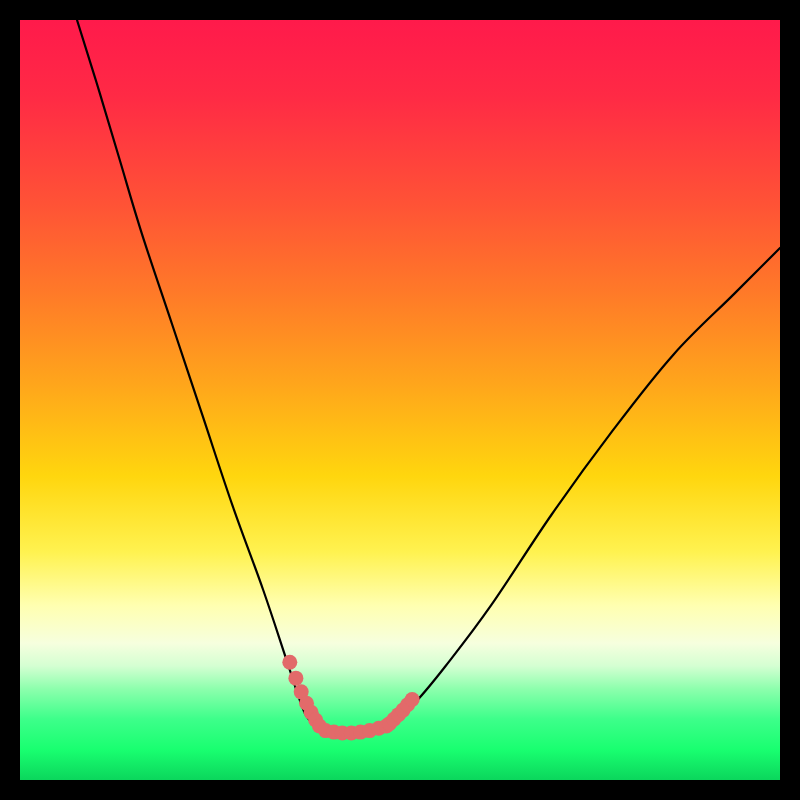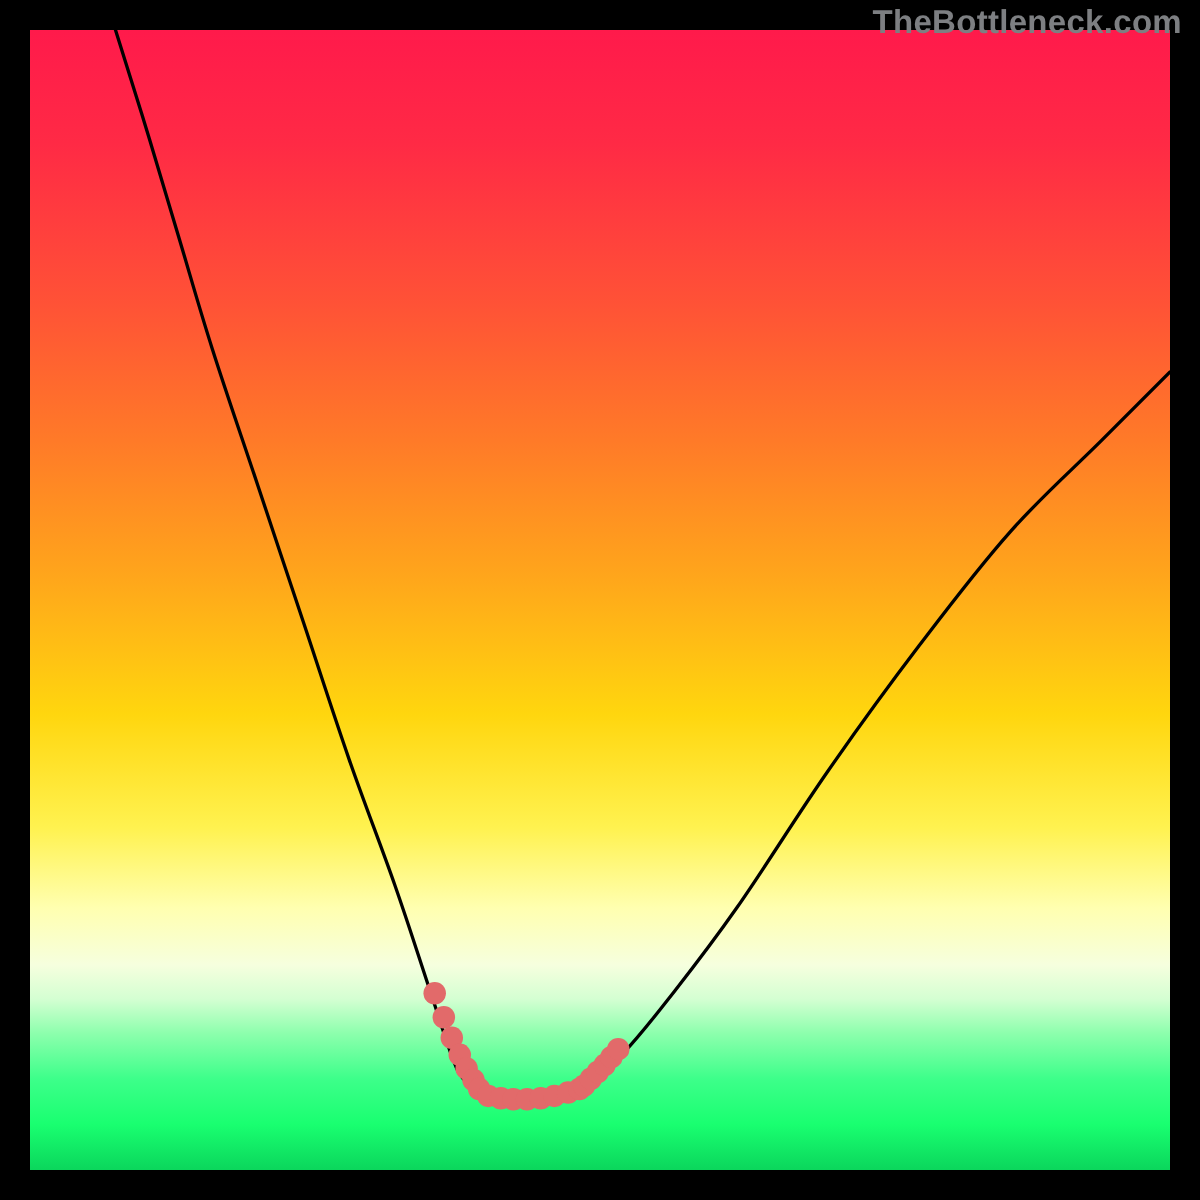--- a/index.html
+++ b/index.html
@@ -91,14 +91,13 @@
         <circle cx="366.32000000000005" cy="706.04" r="7.5" fill="#e26a6a"></circle>
         <circle cx="369.36" cy="703.76" r="7.5" fill="#e26a6a"></circle>
         <circle cx="373.92" cy="699.2" r="7.5" fill="#e26a6a"></circle>
         <circle cx="378.48" cy="694.64" r="7.5" fill="#e26a6a"></circle>
         <circle cx="383.04" cy="690.08" r="7.5" fill="#e26a6a"></circle>
         <circle cx="387.6" cy="684.76" r="7.5" fill="#e26a6a"></circle>
         <circle cx="392.16" cy="679.44" r="7.5" fill="#e26a6a"></circle>
       </g>
   </svg>
 
-  <div class="watermark">TheBottleneck.com</div>
 </div>
 
 </body></html>

